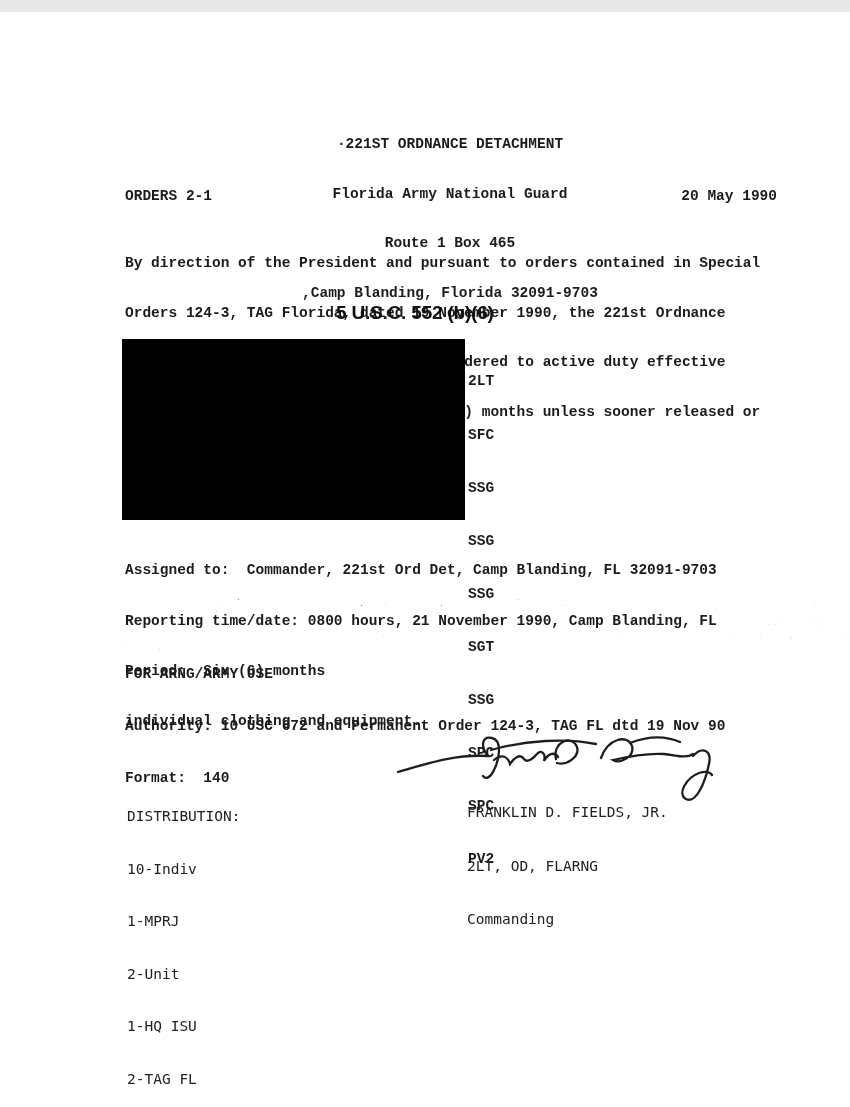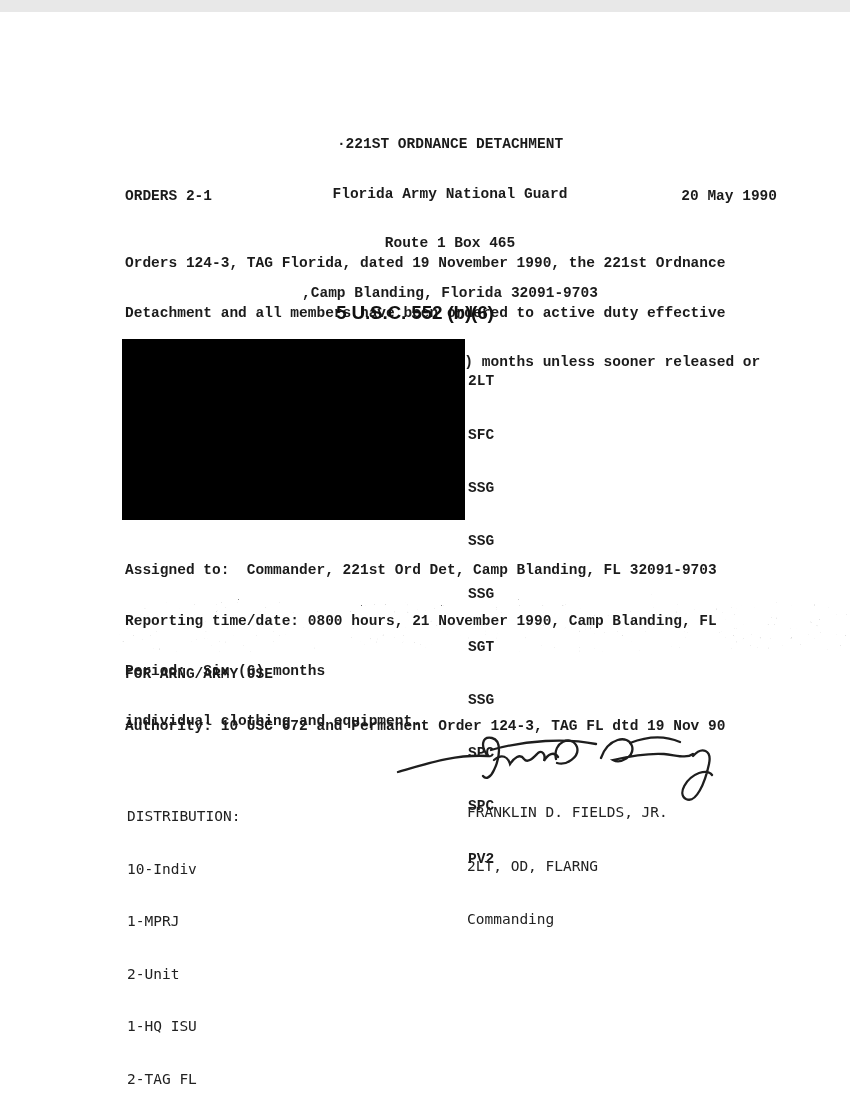--- a/index.html
+++ b/index.html
@@ -61,20 +61,21 @@
     <div class="line">Route 1 Box 465</div>
     <div class="line">,Camp Blanding, Florida 32091-9703</div>
   </div>
 
   <div class="abs orders-row tw">
     <span>ORDERS 2-1</span>
     <span>20 May 1990</span>
   </div>
 
   <div class="abs paragraph tw">
+    <div class="line">By direction of the President and pursuant to orders contained in Special</div>
     <div class="line">Orders 124-3, TAG Florida, dated 19 November 1990, the 221st Ordnance</div>
     <div class="line">Detachment and all members have been ordered to active duty effective</div>
     <div class="line">21 November 1990 for a period of six (6) months unless sooner released or</div>
     <div class="line">later extended.</div>
   </div>
 
   <div class="abs foia-stamp">5 U.S.C. 552 (b)(6)</div>
 
   <div class="abs redaction"></div>
 
@@ -109,20 +110,21 @@
         <feColorMatrix in="n" type="matrix" values="0 0 0 0 0.2  0 0 0 0 0.2  0 0 0 0 0.2  9 0 0 0 -7"></feColorMatrix>
       </filter>
     </defs>
     <rect width="734" height="40" filter="url(#spk1)" opacity="0.7"></rect>
     <rect y="8" width="734" height="50" filter="url(#spk2)" opacity="0.28"></rect>
   </svg>
 
   <div class="abs arng tw">
     <div class="line">FOR ARNG/ARMY USE</div>
     <div class="line">Authority: 10 USC 672 and Permanent Order 124-3, TAG FL dtd 19 Nov 90</div>
+    <div class="line">Format:  140</div>
   </div>
 
   <svg class="abs sig-svg" width="334" height="88" viewBox="0 0 334 88" aria-hidden="true">
     <g fill="none" stroke="#1e1e1e" stroke-width="2.3" stroke-linecap="round">
       <path d="M2,46 C30,38 58,28 92,30 C84,20 86,10 96,12 C106,14 104,32 98,44 C95,51 90,54 87,50"></path>
       <path d="M98,34 C106,27 112,31 114,38 C118,32 124,27 128,33 C132,38 138,31 142,27 C146,24 150,28 148,35 C152,28 158,25 162,31"></path>
       <path d="M160,33 C156,16 176,8 181,21 C184,31 170,40 161,37"></path>
       <path d="M95,24 C130,14 170,12 200,18"></path>
       <path d="M205,32 C212,12 232,8 236,20 C239,31 224,38 217,34 C230,31 252,27 268,28 C280,29 290,33 297,28"></path>
       <path d="M234,17 C252,10 270,10 284,16"></path>

